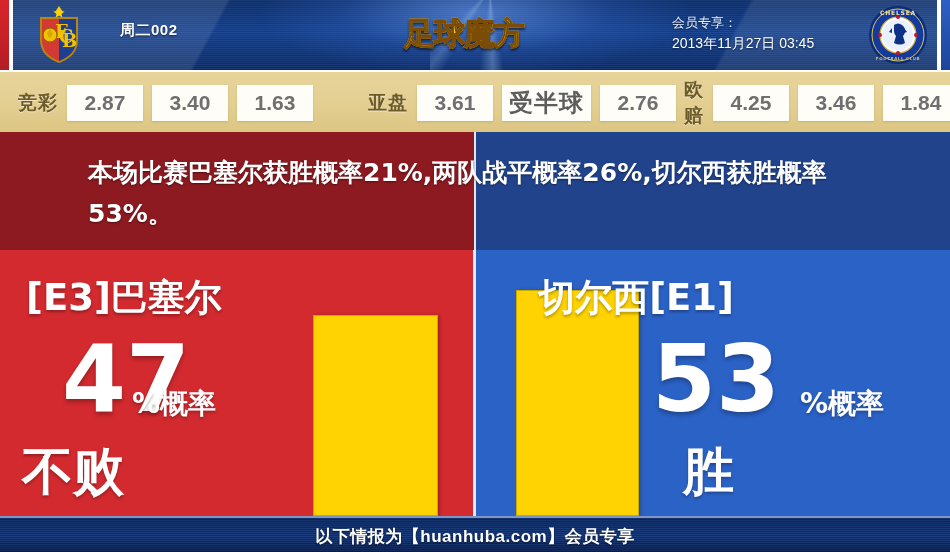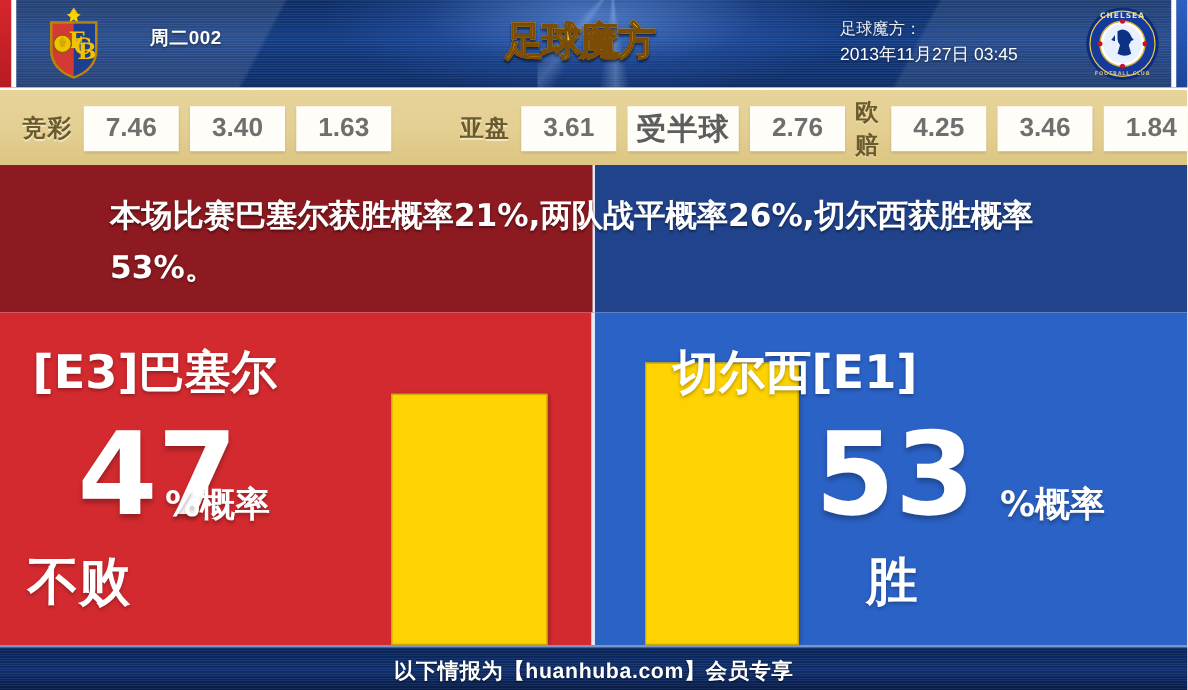--- a/index.html
+++ b/index.html
@@ -88,21 +88,21 @@
      text-shadow:0 3px 4px rgba(0,0,0,.28);}
   .bignum.left{left:22px;top:84px;margin-left:40px;}
   .bignum.right{left:652px;top:84px;}
 
   .pctlab{position:absolute;font-size:28px;font-weight:bold;color:#fff;
      font-family:"DejaVu Sans","Liberation Sans",sans-serif;
      text-shadow:0 2px 3px rgba(0,0,0,.28);white-space:nowrap;}
   .pctlab.left{left:132px;top:135px;}
   .pctlab.right{left:800px;top:135px;}
 
-  .outcome{position:absolute;font-size:41px;font-weight:bold;color:#fff;
+  .outcome{position:absolute;font-size:51px;font-weight:bold;color:#fff;
      font-family:Liberation Serif, serif;
      text-shadow:0 2px 3px rgba(0,0,0,.28);text-align:center;}
   .outcome.left{left:22px;top:188px;}
   .outcome.right{right:22px;top:188px;}
 
   .bar{position:absolute;bottom:0;background:#ffd301;border:1px solid #c9a800;
       box-shadow:2px 0 3px rgba(0,0,0,.22);}
   .bar-left{left:313px;width:123px;top:65px;}
   .bar-right{left:516px;width:121px;top:40px;}
 
@@ -142,21 +142,21 @@
       </svg>
     </div>
 
     <div class="matchno">周二002</div>
 
     <div class="logo-wrap">
       <div class="logo-text">足球魔方</div>
     </div>
 
     <div class="kick">
-      <div>足球魔方：</div>
+      <div>会员专享：</div>
       <div class="k2">2013年11月27日 03:45</div>
     </div>
 
     <div class="crest-chelsea">
       <svg viewBox="0 0 60 60" width="60" height="60">
         <circle cx="30" cy="30" r="29" fill="#0a2d7e"></circle>
         <circle cx="30" cy="30" r="26" fill="#143a9c" stroke="#e8c64a" stroke-width="1"></circle>
         <circle cx="30" cy="30" r="18" fill="#ffffff" stroke="#d7b23c" stroke-width="1.2"></circle>
         <circle cx="30" cy="30" r="15.5" fill="#e9f0ff"></circle>
         <g fill="#0d3184">
@@ -179,21 +179,21 @@
     <div class="hdr-gap-l"></div>
     <div class="hdr-stripe-r"></div>
     <div class="hdr-gap-r"></div>
   </div>
 
   <div class="odds">
     <div class="odds-inner">
 
       <div class="ogroup g1">
         <span class="olabel">竞彩</span>
-        <span class="ocell">7.46</span>
+        <span class="ocell">2.87</span>
         <span class="ocell">3.40</span>
         <span class="ocell">1.63</span>
       </div>
 
       <div class="ogroup g2">
         <span class="olabel">亚盘</span>
         <span class="ocell">3.61</span>
         <span class="ocell cn">受半球</span>
         <span class="ocell">2.76</span>
       </div>

